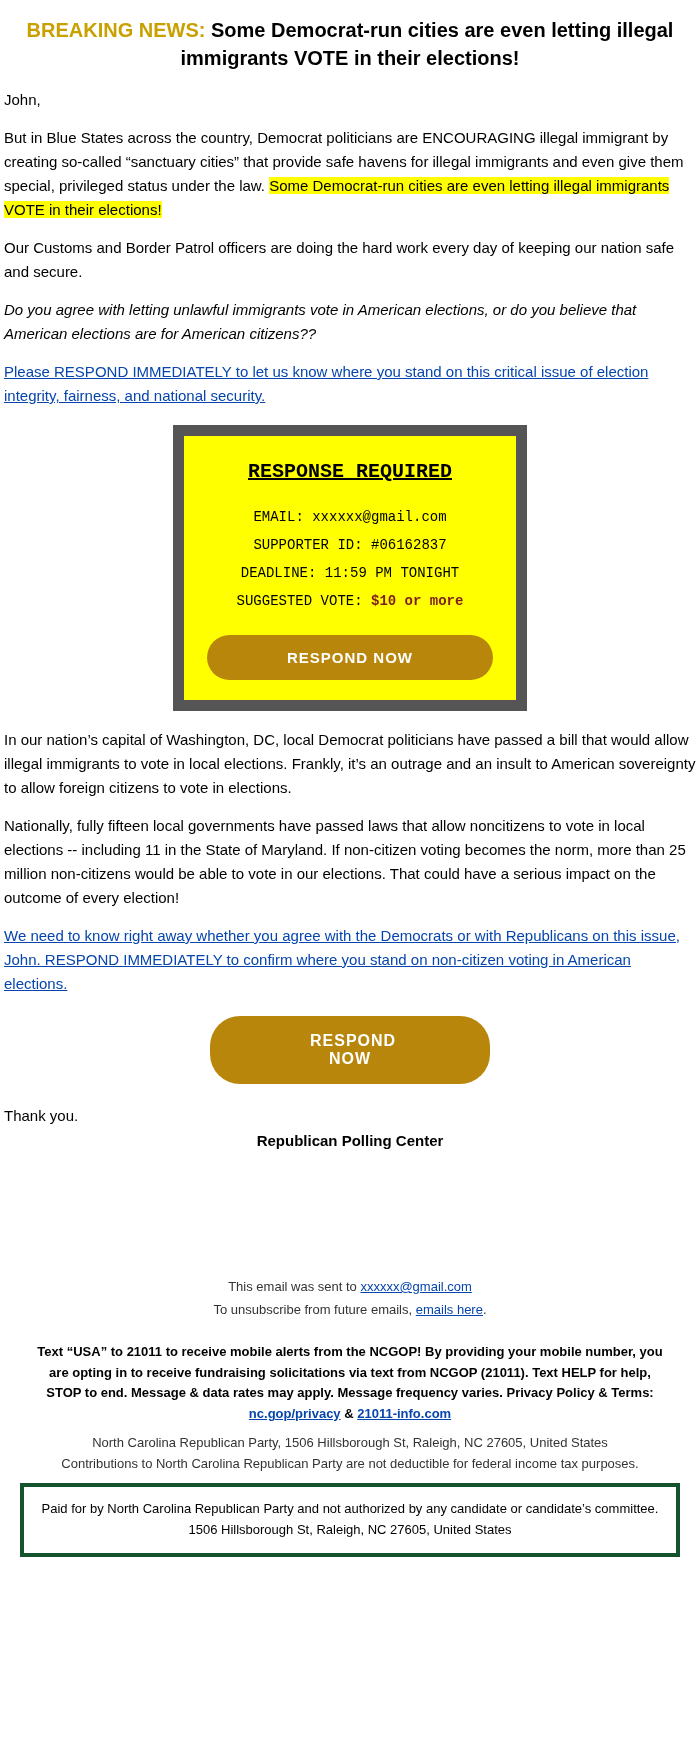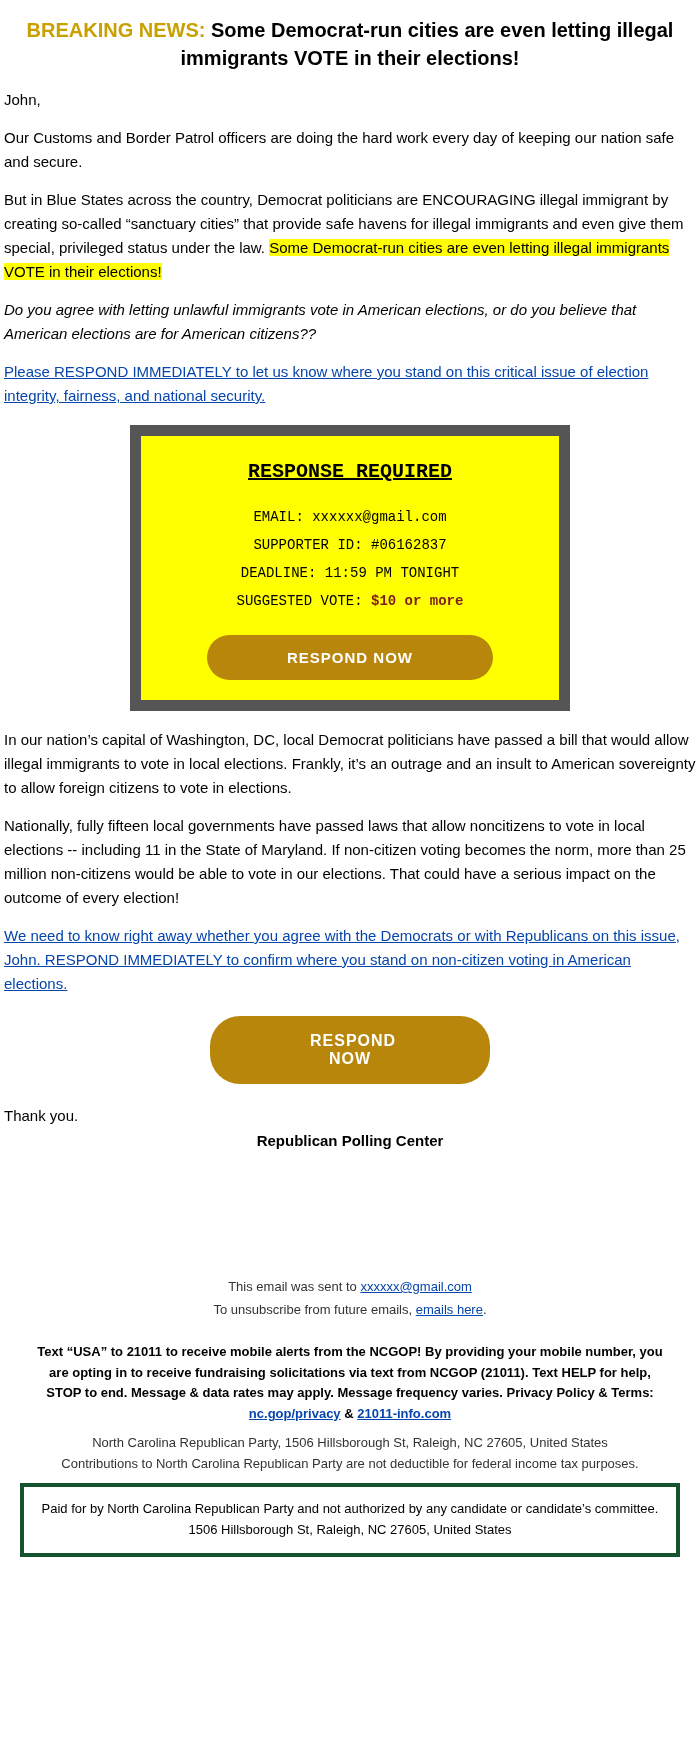--- a/index.html
+++ b/index.html
@@ -44,21 +44,21 @@
       text-decoration: underline;
       cursor: pointer;
       margin-bottom: 16px;
       display: block;
       line-height: 1.6;
     }
     .response-box-outer {
       border: 3px solid #555;
       padding: 8px;
       margin: 17px auto;
-      width: 440px;
+      width: 354px;
       background: #555;
     }
     .response-box-inner {
       background: #ffff00;
       padding: 24px 20px 20px 20px;
       text-align: center;
     }
     .response-required-title {
       font-family: 'Courier New', Courier, monospace;
       font-weight: bold;
@@ -163,25 +163,25 @@
 <body>
 
 <div class="main-content">
 
   <div class="headline">
     <span class="breaking">BREAKING NEWS:</span><span class="rest"> Some Democrat-run cities are even letting illegal immigrants VOTE in their elections!</span>
   </div>
 
   <p class="body-text">John,</p>
 
-  <p class="body-text">Our Customs and Border Patrol officers are doing the hard work every day of keeping our nation safe and secure.</p>
-
   <p class="body-text">
     <span>But in Blue States across the country, Democrat politicians are ENCOURAGING illegal immigrant by creating so-called “sanctuary cities” that provide safe havens for illegal immigrants and even give them special, privileged status under the law. </span><span class="highlight-yellow">Some Democrat-run cities are even letting illegal immigrants VOTE in their elections!</span>
   </p>
+
+  <p class="body-text">Our Customs and Border Patrol officers are doing the hard work every day of keeping our nation safe and secure.</p>
 
   <p class="italic-text">Do you agree with letting unlawful immigrants vote in American elections, or do you believe that American elections are for American citizens??</p>
 
   <a class="link-text">Please RESPOND IMMEDIATELY to let us know where you stand on this critical issue of election integrity, fairness, and national security.</a>
 
   <div class="response-box-outer">
     <div class="response-box-inner">
       <div class="response-required-title">RESPONSE REQUIRED</div>
       <div class="response-details">
         <div>

